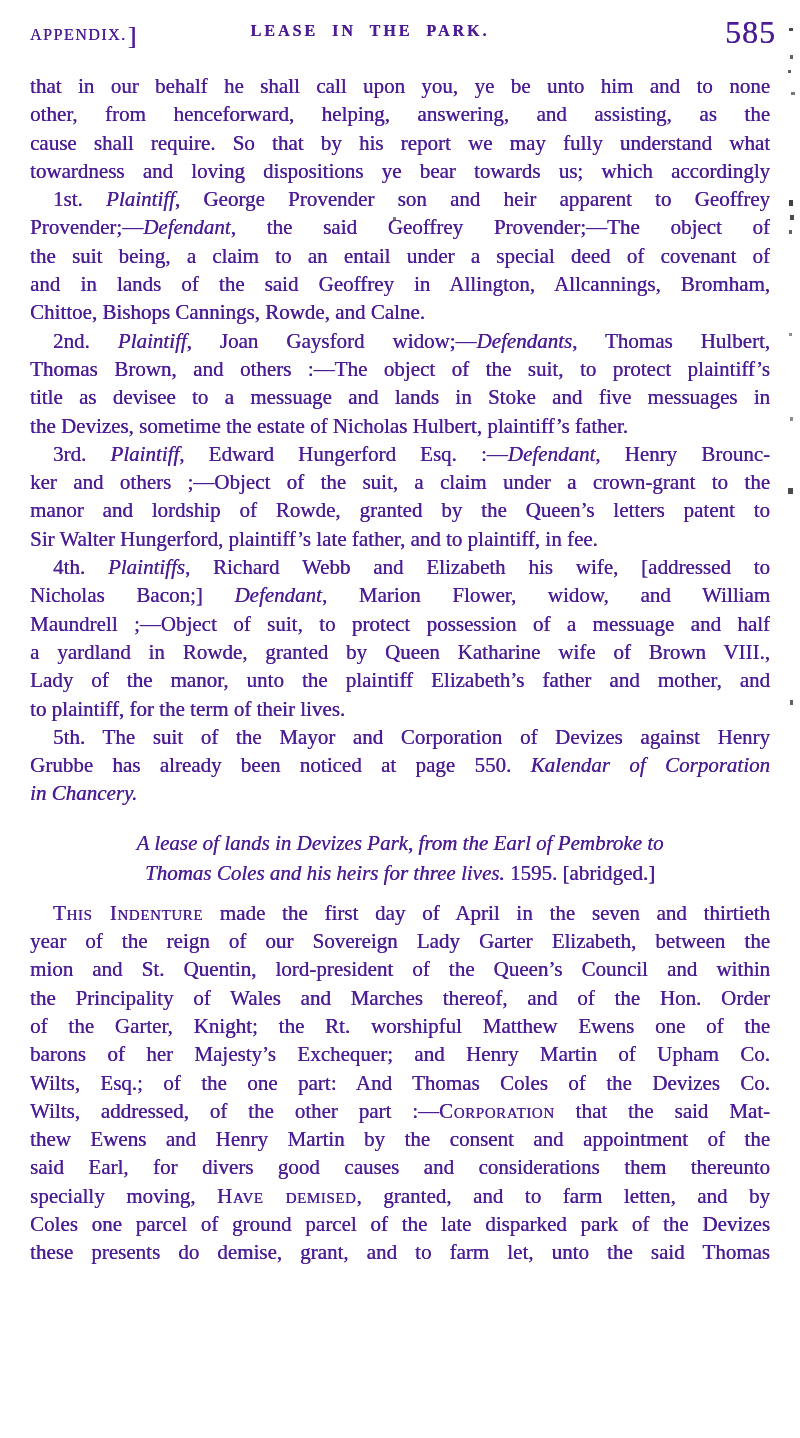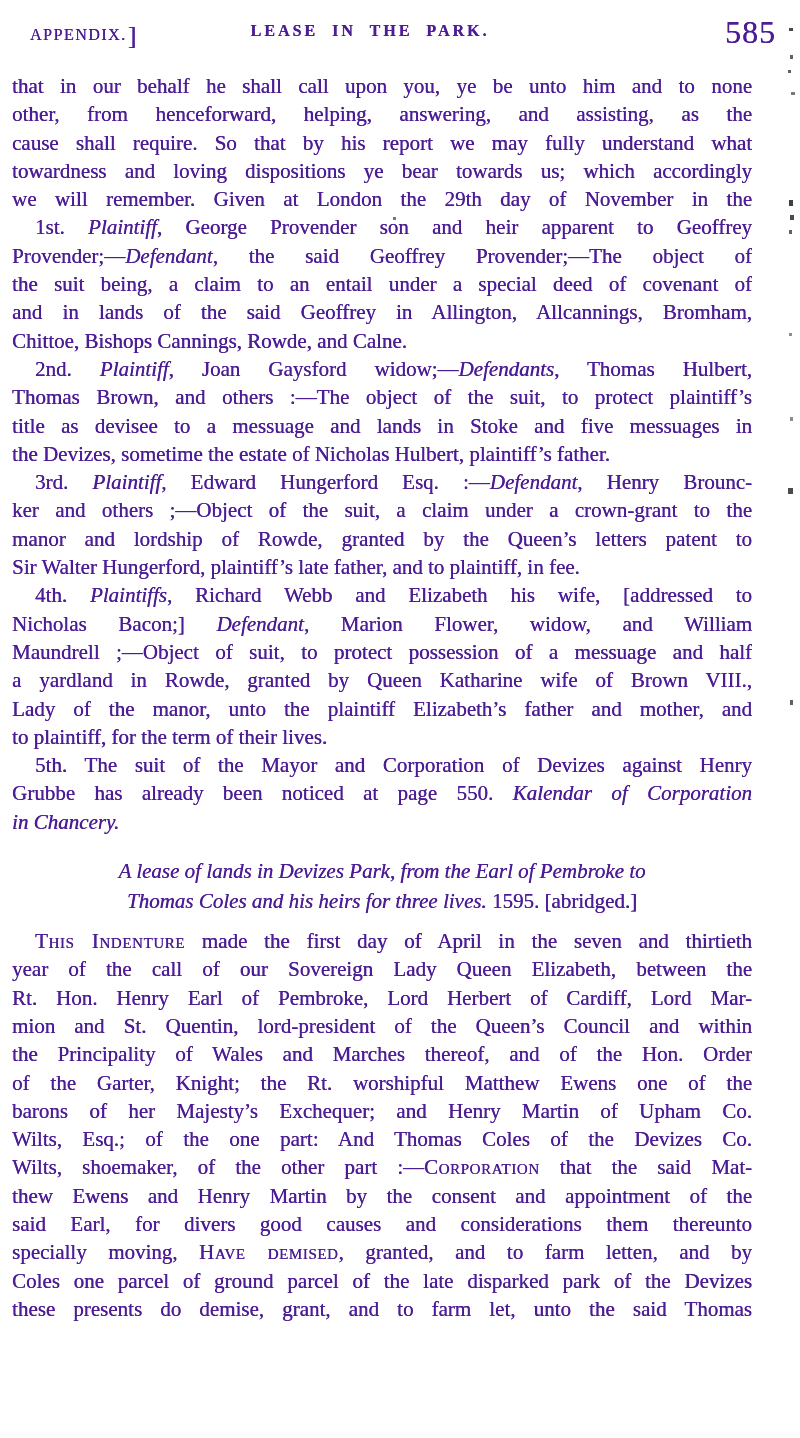--- a/index.html
+++ b/index.html
@@ -12,21 +12,21 @@
     overflow:hidden;
   }
   
   .running-header{position:absolute;top:12px;left:0;right:0;height:40px;text-shadow:0.3px 0 0 currentColor;}
   .hdr-left{position:absolute;left:30px;top:9px;font-size:16px;letter-spacing:1.5px;white-space:nowrap;}
   .hdr-left .bracket{font-size:26px;font-weight:normal;vertical-align:-4px;margin-left:1px;}
   .hdr-center{position:absolute;left:0;width:100%;top:10px;text-align:center;
     font-size:16px;font-weight:bold;letter-spacing:3px;word-spacing:7px;transform:translateX(-30px);}
   .hdr-right{position:absolute;right:24px;top:2px;font-size:32px;letter-spacing:1px;}
   
-  .text-block{position:absolute;top:72px;left:12px;width:740px;text-shadow:0.3px 0 0 currentColor;}
+  .text-block{position:absolute;top:72px;left:30px;width:740px;text-shadow:0.3px 0 0 currentColor;}
   .line{
     font-size:21px;
     height:28.3px;line-height:28.3px;
     text-align:justify;text-align-last:justify;
     overflow:hidden;white-space:normal;
   }
   .line.last{text-align-last:left;}
   .line.center{text-align:center;text-align-last:center;height:30px;line-height:30px;}
   .line.indent{text-indent:23px;}
   .block-heading{margin:20px 0 11px;}
@@ -45,21 +45,20 @@
     <span class="hdr-center">LEASE IN THE PARK.</span>
     <span class="hdr-right">585</span>
   </div>
 
   <div class="text-block">
     <div>
         <div class="line"><span>that in our behalf he shall call upon you, ye be unto him and to none</span></div>
         <div class="line"><span>other, from henceforward, helping, answering, and assisting, as the</span></div>
         <div class="line"><span>cause shall require. So that by his report we may fully understand what</span></div>
         <div class="line"><span>towardness and loving dispositions ye bear towards us; which accordingly</span></div>
-        <div class="line"><span>we will remember. Given at London the 29th day of November in the</span></div>
       </div>
     <div>
         <div class="line indent"><span>1st. </span><span class="i">Plaintiff</span><span>, George Provender son and heir apparent to Geoffrey</span></div>
         <div class="line"><span>Provender;—</span><span class="i">Defendant</span><span>, the said Geoffrey Provender;—The object of</span></div>
         <div class="line"><span>the suit being, a claim to an entail under a special deed of covenant of</span></div>
         <div class="line"><span>and in lands of the said Geoffrey in Allington, Allcannings, Bromham,</span></div>
         <div class="line last"><span>Chittoe, Bishops Cannings, Rowde, and Calne.</span></div>
       </div>
     <div>
         <div class="line indent"><span>2nd. </span><span class="i">Plaintiff</span><span>, Joan Gaysford widow;—</span><span class="i">Defendants</span><span>, Thomas Hulbert,</span></div>
@@ -85,28 +84,27 @@
         <div class="line indent"><span>5th. The suit of the Mayor and Corporation of Devizes against Henry</span></div>
         <div class="line"><span>Grubbe has already been noticed at page 550. </span><span class="i">Kalendar of Corporation</span></div>
         <div class="line last"><span class="i">in Chancery.</span></div>
       </div>
     <div class="block-heading">
         <div class="line center"><span class="i">A lease of lands in Devizes Park, from the Earl of Pembroke to</span></div>
         <div class="line center"><span class="i">Thomas Coles and his heirs for three lives.</span><span> 1595. [abridged.]</span></div>
       </div>
     <div>
         <div class="line indent"><span class="sc">This Indenture</span><span> made the first day of April in the seven and thirtieth</span></div>
-        <div class="line"><span>year of the call of our Sovereign Lady Queen Elizabeth, between the</span></div>
-        <div class="line"><span>Rt. Hon. Henry Earl of Pembroke, Lord Herbert of Cardiff, Lord Mar-</span></div>
+        <div class="line"><span>year of the reign of our Sovereign Lady Garter Elizabeth, between the</span></div>
         <div class="line"><span>mion and St. Quentin, lord-president of the Queen’s Council and within</span></div>
         <div class="line"><span>the Principality of Wales and Marches thereof, and of the Hon. Order</span></div>
         <div class="line"><span>of the Garter, Knight; the Rt. worshipful Matthew Ewens one of the</span></div>
         <div class="line"><span>barons of her Majesty’s Exchequer; and Henry Martin of Upham Co.</span></div>
         <div class="line"><span>Wilts, Esq.; of the one part: And Thomas Coles of the Devizes Co.</span></div>
-        <div class="line"><span>Wilts, shoemaker, of the other part :—</span><span class="sc">Corporation</span><span> that the said Mat-</span></div>
+        <div class="line"><span>Wilts, addressed, of the other part :—</span><span class="sc">Corporation</span><span> that the said Mat-</span></div>
         <div class="line"><span>thew Ewens and Henry Martin by the consent and appointment of the</span></div>
         <div class="line"><span>said Earl, for divers good causes and considerations them thereunto</span></div>
         <div class="line"><span>specially moving, </span><span class="sc">Have demised</span><span>, granted, and to farm letten, and by</span></div>
         <div class="line"><span>Coles one parcel of ground parcel of the late disparked park of the Devizes</span></div>
         <div class="line"><span>these presents do demise, grant, and to farm let, unto the said Thomas</span></div>
       </div>
   </div>
 
   <div class="speck" style="left:789px;top:28px;width:4px;height:3px;opacity:.8"></div>
   <div class="speck" style="left:790px;top:55px;width:3px;height:4px;opacity:.7"></div>

